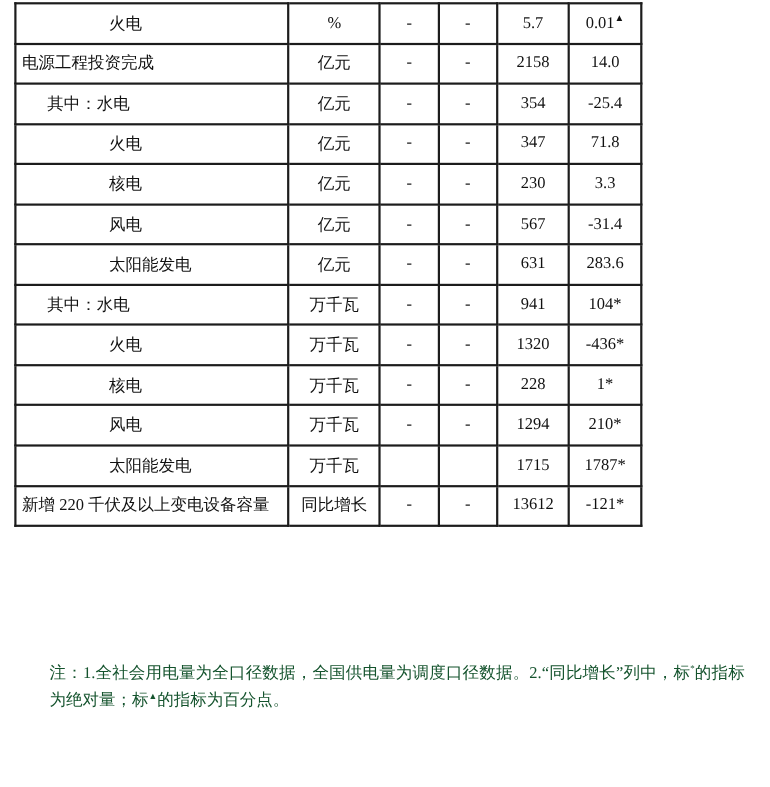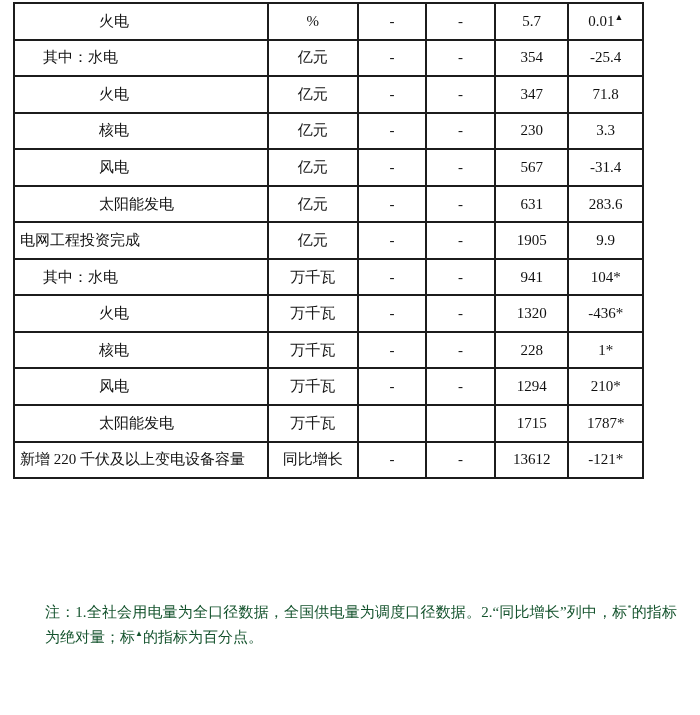--- a/index.html
+++ b/index.html
@@ -7,21 +7,21 @@
     padding: 0;
     background: #ffffff;
     width: 700px;
     height: 715px;
     font-family: "Liberation Serif", "DejaVu Serif", serif;
     color: #111111;
     overflow: hidden;
   }
   .page {
     position: relative;
-    width: 644px;
+    width: 584px;
     height: 715px;
     background: #ffffff;
     border-radius: 13px;
   }
   table.stats-table {
     position: absolute;
     left: 13px;
     top: 2px;
     border-collapse: collapse;
     table-layout: fixed;
@@ -77,20 +77,28 @@
     <tbody>
         <tr>
           <td class="name lvl2">火电</td>
           <td>%</td>
           <td>-</td>
           <td>-</td>
           <td>5.7</td>
           <td>0.01<sup class="mark">▲</sup></td>
         </tr>
         <tr>
+          <td class="name lvl0">电源工程投资完成</td>
+          <td>亿元</td>
+          <td>-</td>
+          <td>-</td>
+          <td>2158</td>
+          <td>14.0</td>
+        </tr>
+        <tr>
           <td class="name lvl1">其中：水电</td>
           <td>亿元</td>
           <td>-</td>
           <td>-</td>
           <td>354</td>
           <td>-25.4</td>
         </tr>
         <tr>
           <td class="name lvl2">火电</td>
           <td>亿元</td>
@@ -115,28 +123,20 @@
           <td>567</td>
           <td>-31.4</td>
         </tr>
         <tr>
           <td class="name lvl2">太阳能发电</td>
           <td>亿元</td>
           <td>-</td>
           <td>-</td>
           <td>631</td>
           <td>283.6</td>
-        </tr>
-        <tr>
-          <td class="name lvl0">电网工程投资完成</td>
-          <td>亿元</td>
-          <td>-</td>
-          <td>-</td>
-          <td>1905</td>
-          <td>9.9</td>
         </tr>
         <tr>
           <td class="name lvl1">其中：水电</td>
           <td>万千瓦</td>
           <td>-</td>
           <td>-</td>
           <td>941</td>
           <td>104*</td>
         </tr>
         <tr>

